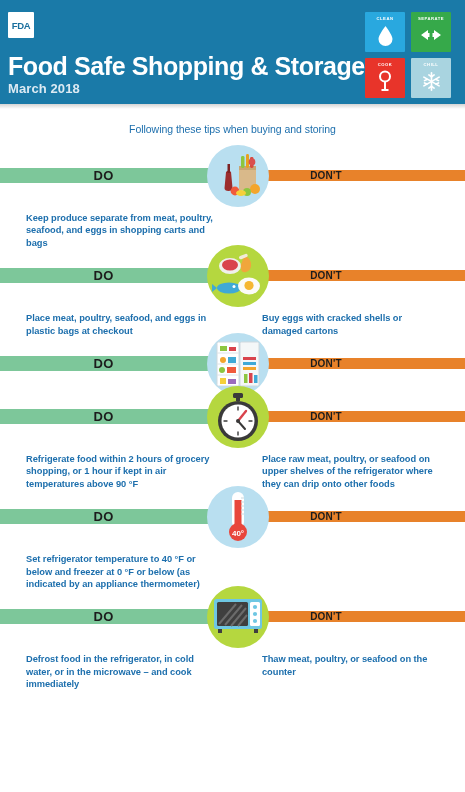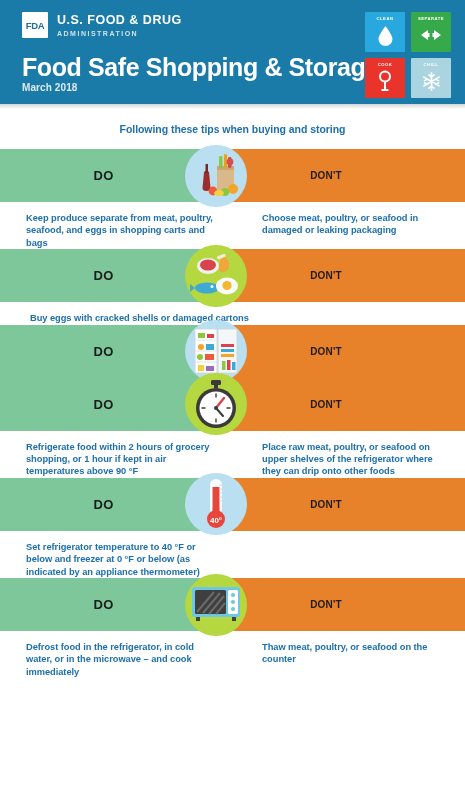--- a/index.html
+++ b/index.html
@@ -9,21 +9,21 @@
     background:#ffffff;
     position:relative;
     overflow:hidden;
   }
 
   
   .header {
     position:relative;
     height:104px;
     background:#1a7aa8;
-    padding:12px 18px 0 22px;
+    padding:12px 18px 0 8px;
   }
   .fda-lockup { display:flex; align-items:flex-start; gap:9px; }
   .fda-mark {
     background:#ffffff;
     color:#1a6f9e;
     font-weight:bold;
     font-size:9.5px;
     letter-spacing:-0.3px;
     width:26px; height:26px;
     display:flex; align-items:center; justify-content:center;
@@ -44,21 +44,21 @@
     color:#ffffff;
     font-size:25px;
     font-weight:bold;
     letter-spacing:-0.4px;
     margin-top:14px;
     line-height:28px;
     white-space:nowrap;
   }
   .subtitle {
     color:#dceaf3;
-    font-size:10px;
+    font-size:13px;
     font-weight:bold;
     margin-top:1px;
     letter-spacing:0.1px;
   }
   .header-shadow {
     position:absolute; left:0; right:0; top:104px; height:5px;
     background:linear-gradient(to bottom, rgba(0,0,0,0.17), rgba(0,0,0,0));
   }
 
   
@@ -82,34 +82,35 @@
     letter-spacing:0.5px;
     color:#ffffff;
   }
   .badge svg { display:block; margin-top:6px; }
 
   
   .intro {
     text-align:center;
     color:#1d6fad;
     font-size:10.5px;
-    font-weight:bold;
+    font-weight:normal;
     line-height:14px;
     padding:18px 60px 0 60px;
     letter-spacing:-0.05px;
   }
 
   
   .rows { margin-top:13px; }
   .row { position:relative; }
 
   .band {
     display:flex;
     height:53px;
     position:relative;
+    align-items:center;
   }
   .band-do {
     background:#7dc79a;
     width:232px;
     display:flex; align-items:center;
   }
   .band-dont {
     background:#e8822a;
     flex:1;
     display:flex; align-items:center;
@@ -129,21 +130,21 @@
     padding-right:45px;
     font-size:10px;
     font-weight:bold;
     color:#1c1c1c;
     letter-spacing:0.2px;
   }
 
   
   .row-icon {
     position:absolute;
-    left:216px;
+    left:238px;
     top:50%;
     transform:translate(-50%,-50%);
     width:62px; height:62px;
     border-radius:50%;
     display:flex; align-items:center; justify-content:center;
     z-index:4;
     overflow:hidden;
   }
   .icon-blue  { background:#b9dff0; }
   .icon-green { background:#b5d73f; }
@@ -163,24 +164,20 @@
   .cap-do   { width:232px; padding:0 18px 0 26px; }
   .cap-dont { flex:1;      padding:0 14px 0 30px; }
 </style>
 </head>
 <body>
 
 <div class="header">
 
   <div class="fda-lockup">
     <div class="fda-mark">FDA</div>
-    <div class="fda-words">
-      <div class="fda-l1">U.S. FOOD &amp; DRUG</div>
-      <div class="fda-l2">ADMINISTRATION</div>
-    </div>
   </div>
 
   <div class="title">Food Safe Shopping &amp; Storage</div>
   <div class="subtitle">March 2018</div>
 
   <div class="badges">
 
     <div class="badge" style="background:#29a8df">
       <div class="badge-label">CLEAN</div>
       <span>
@@ -262,21 +259,20 @@
           <circle cx="25" cy="43" r="4.4" fill="#f05a3c"></circle>
           <circle cx="45" cy="41" r="5" fill="#f3a52b"></circle>
           <circle cx="37" cy="44" r="4" fill="#8dc63f"></circle>
           <ellipse cx="31" cy="45" rx="5" ry="3" fill="#f6d03a"></ellipse>
           <circle cx="42" cy="14" r="3.4" fill="#d94f4f"></circle>
         </svg>
       </div>
     </div>
     <div class="captions">
       <div class="cap cap-do">Keep produce separate from meat, poultry, seafood, and eggs in shopping carts and bags</div>
-      <div class="cap cap-dont">Choose meat, poultry, or seafood in damaged or leaking packaging</div>
     </div>
   </div>
 
   <div class="row">
     <div class="band">
       <div class="band-do">
         <div class="band-text">DO</div>
       </div>
       <div class="band-dont">
         <div class="band-text">DON'T</div>
@@ -289,20 +285,21 @@
           <rect x="29" y="7" width="9" height="3.4" rx="1.7" fill="#f2ead8" transform="rotate(-22 33 9)"></rect>
           <ellipse cx="19" cy="40" rx="12" ry="5.5" fill="#3fa9d6"></ellipse>
           <path d="M7 40 l-5 -4 l0 8 z" fill="#3fa9d6"></path>
           <circle cx="24" cy="38.5" r="1.5" fill="#ffffff"></circle>
           <ellipse cx="39" cy="38" rx="11" ry="8.5" fill="#fbfbf7"></ellipse>
           <circle cx="39" cy="37.5" r="4.6" fill="#f5b731"></circle>
         </svg>
       </div>
     </div>
     <div class="captions">
+      <div class="cap cap-do">Place meat, poultry, seafood, and eggs in plastic bags at checkout</div>
       <div class="cap cap-dont">Buy eggs with cracked shells or damaged cartons</div>
     </div>
   </div>
 
   <div class="row">
     <div class="band">
       <div class="band-do">
         <div class="band-text">DO</div>
       </div>
       <div class="band-dont">

